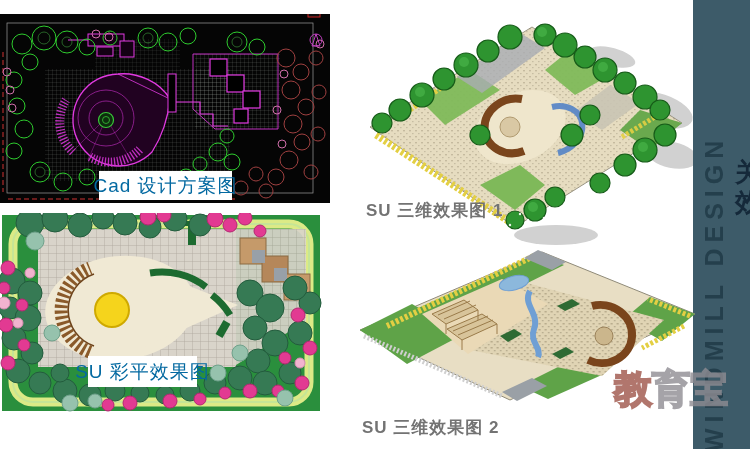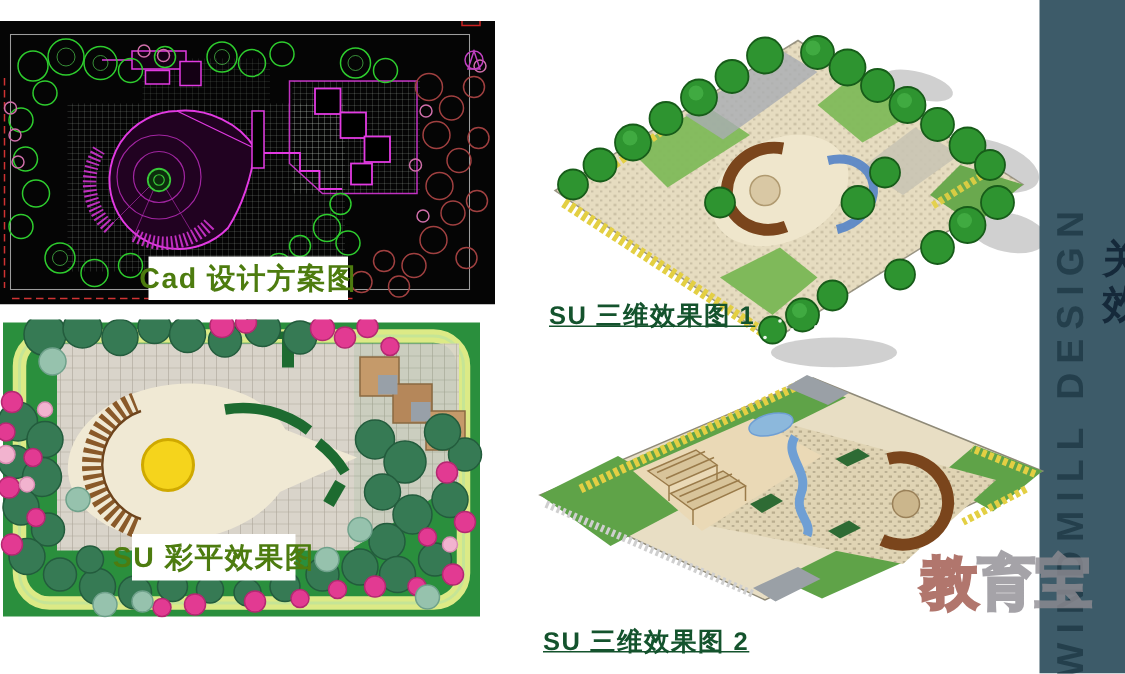--- a/index.html
+++ b/index.html
@@ -2,27 +2,27 @@
 <html><head>
 <meta charset="utf-8">
 <style>
   html,body{margin:0;padding:0;}
   body{
     width:750px;height:449px;position:relative;overflow:hidden;
     background:#ffffff;font-family:"Liberation Sans", sans-serif;
   }
   .panel{position:absolute;}
   .caption-box{
-    position:absolute;background:#ffffff;color:#4d7c0f;
-    font-weight:700;display:flex;align-items:center;justify-content:center;
+    position:absolute;background:#ffffff;color:#0369a1;
+    font-weight:400;display:flex;align-items:center;justify-content:center;
     letter-spacing:1px;white-space:nowrap;z-index:30;text-align:right;
   }
   .caption-plain{
-    position:absolute;color:#14532d;font-weight:700;white-space:nowrap;
-    letter-spacing:1px;z-index:30;background:transparent;text-decoration:underline;
+    position:absolute;color:#737373;font-weight:700;white-space:nowrap;
+    letter-spacing:1px;z-index:30;background:transparent;
   }
   #cap-cad{left:99px;top:171px;width:133px;height:29px;font-size:19px;}
   #cap-plan{left:88px;top:356px;width:109px;height:31px;font-size:19px;}
   #cap-r1{left:366px;top:199px;font-size:17px;}
   #cap-r2{left:362px;top:416px;font-size:17px;}
 
   #sidebar{
     position:absolute;left:693px;top:0;width:57px;height:449px;
     background:#3d5b69;z-index:10;overflow:visible;
   }

